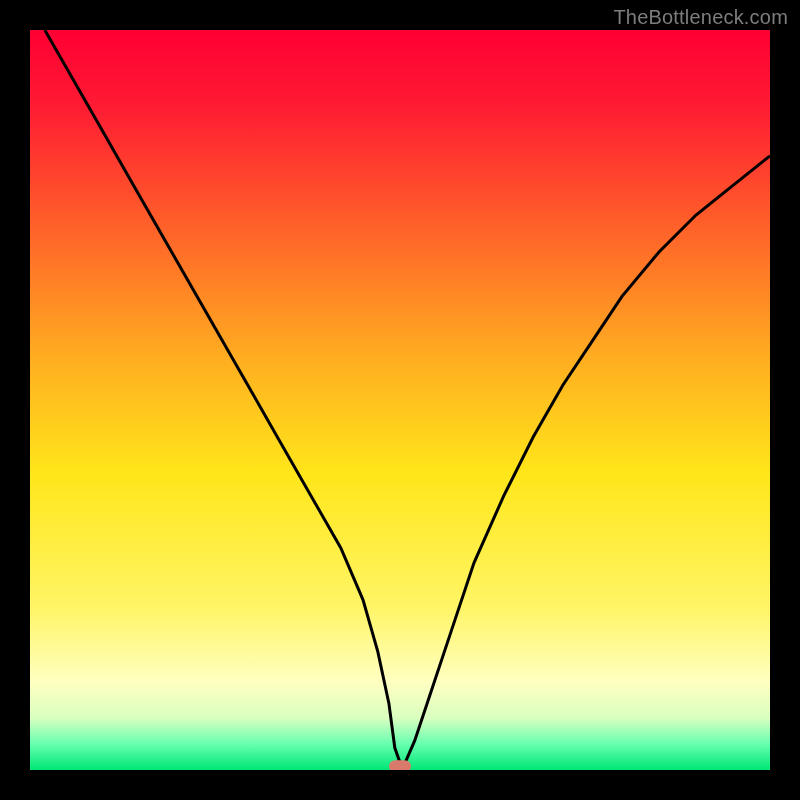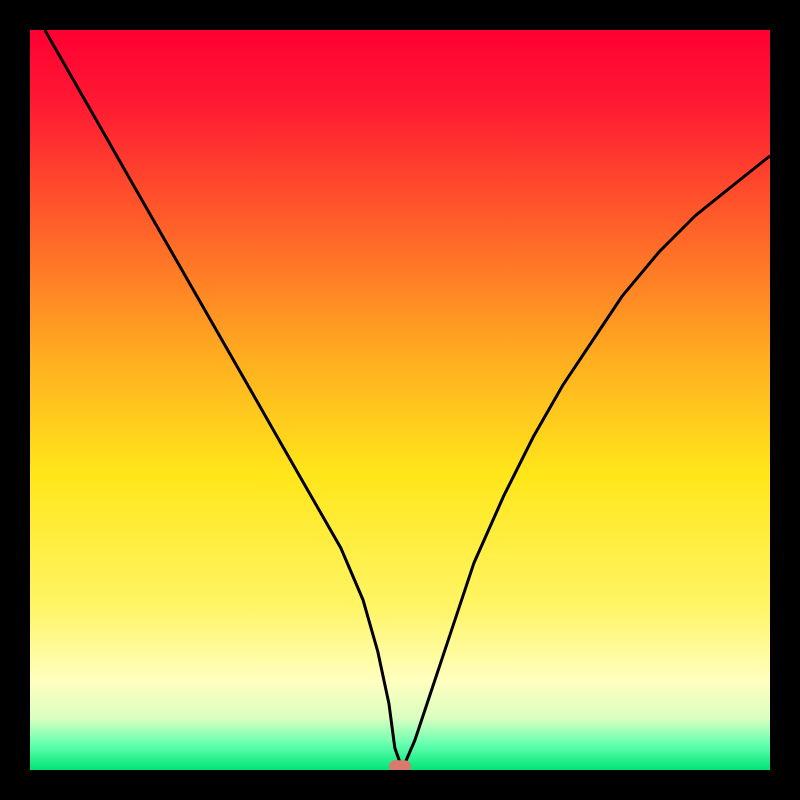--- a/index.html
+++ b/index.html
@@ -56,13 +56,14 @@
             <stop offset="96.5%" stop-color="#66ffb0"></stop>
             <stop offset="100%" stop-color="#00e676"></stop>
           </linearGradient>
       </defs>
       <rect id="bg-rect" x="0" y="0" width="740" height="740" fill="url(#bg-grad)"></rect>
       <path id="curve" fill="none" stroke="#000000" stroke-width="3" d="M14.8 0.0 L44.4 51.8 L74.0 103.6 L103.6 155.4 L133.2 207.2 L162.8 259.0 L192.4 310.8 L222.0 362.6 L251.6 414.4 L281.2 466.2 L310.8 518.0 L333.0 569.8 L347.8 621.6 L358.9 673.4 L364.8 717.8 L370.0 732.6 L375.2 732.6 L384.8 710.4 L399.6 666.0 L421.8 599.4 L444.0 532.8 L473.6 466.2 L503.2 407.0 L532.8 355.2 L562.4 310.8 L592.0 266.4 L629.0 222.0 L666.0 185.0 L703.0 155.4 L740.0 125.8"></path>
       <rect id="marker" rx="6" ry="6" x="359.0" y="730.3" width="22" height="12" fill="#d97a6c"></rect>
     </svg>
   </div>
 
+  <div class="watermark">TheBottleneck.com</div>
 </div>
 
 </body></html>

